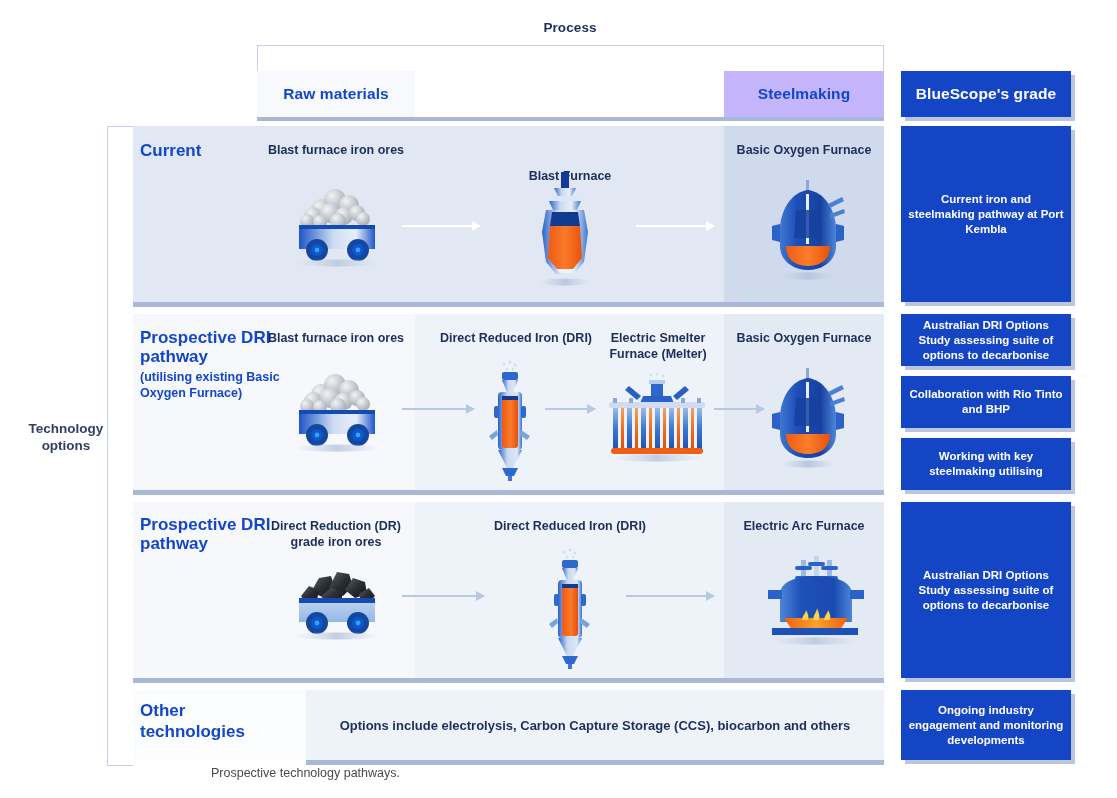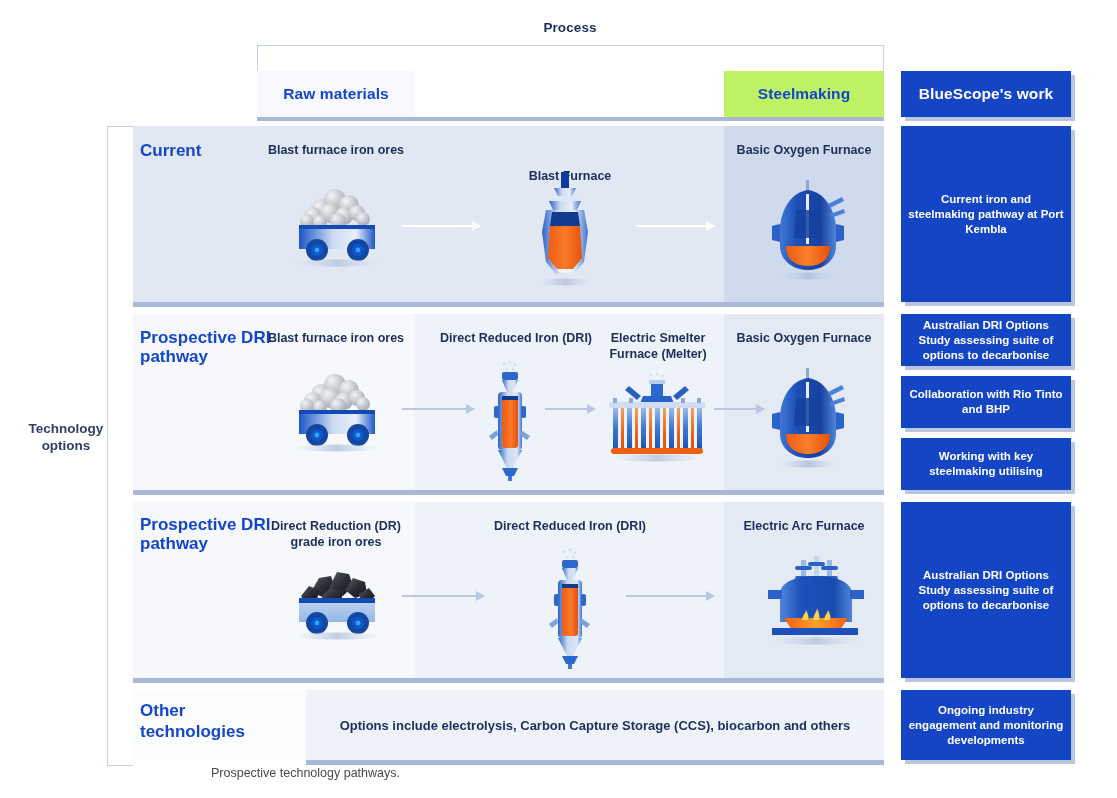--- a/index.html
+++ b/index.html
@@ -43,21 +43,21 @@
 
   
   .hdr{
     height:46px;
     display:flex;align-items:center;justify-content:center;
     font-size:15.5px;font-weight:bold;color:#1447c8;
     letter-spacing:.1px;
   }
   #hdr-raw     {left:257px;top:71px;width:158px;background:#f7f9fd;}
   #hdr-iron    {left:415px;top:71px;width:309px;background:#eef2f9;}
-  #hdr-steel   {left:724px;top:71px;width:160px;background:#bef264;}
+  #hdr-steel   {left:724px;top:71px;width:160px;background:#c4b5fd;}
   #hdr-bs      {left:901px;top:71px;width:170px;background:#1445c4;color:#ffffff;
                 box-shadow:4px 4px 0 0 #b9c6de;}
   .hdr-underline{height:4px;background:#a9b8d6;}
   #hdr-underline-main{left:257px;top:117px;width:627px;}
   .cell{position:absolute;box-sizing:border-box;}
 
   
   #r1-raw   {left:133px;top:126px;width:282px;height:176px;background:#e1e8f3;}
   #r1-iron  {left:415px;top:126px;width:309px;height:176px;background:#e1e8f3;}
   #r1-steel {left:724px;top:126px;width:160px;height:176px;background:#cfdaec;}
@@ -170,29 +170,30 @@
   <div class="abs cell" id="r3-iron"></div>
   <div class="abs cell" id="r3-steel"></div>
   <div class="abs" id="r3-under"></div>
 
   <div class="abs cell" id="r4-left"></div>
   <div class="abs cell" id="r4-rest"></div>
   <div class="abs" id="r4-under"></div>
 
   <div class="abs hdr" id="hdr-raw">Raw materials</div>
   <div class="abs hdr" id="hdr-steel">Steelmaking</div>
-  <div class="abs hdr" id="hdr-bs">BlueScope's work</div>
+  <div class="abs hdr" id="hdr-bs">BlueScope's grade</div>
   <div class="abs hdr-underline" id="hdr-underline-main"></div>
 
   <div class="rowtitle" id="t1">
     <span>Current</span>
   </div>
 
   <div class="rowtitle" id="t2">
     <span>Prospective DRI pathway</span>
+    <span class="sub">(utilising existing Basic Oxygen Furnace)</span>
   </div>
 
   <div class="rowtitle" id="t3">
     <span>Prospective DRI pathway</span>
   </div>
 
   <div class="rowtitle" id="t4">
     <span>Other technologies</span>
   </div>
 

